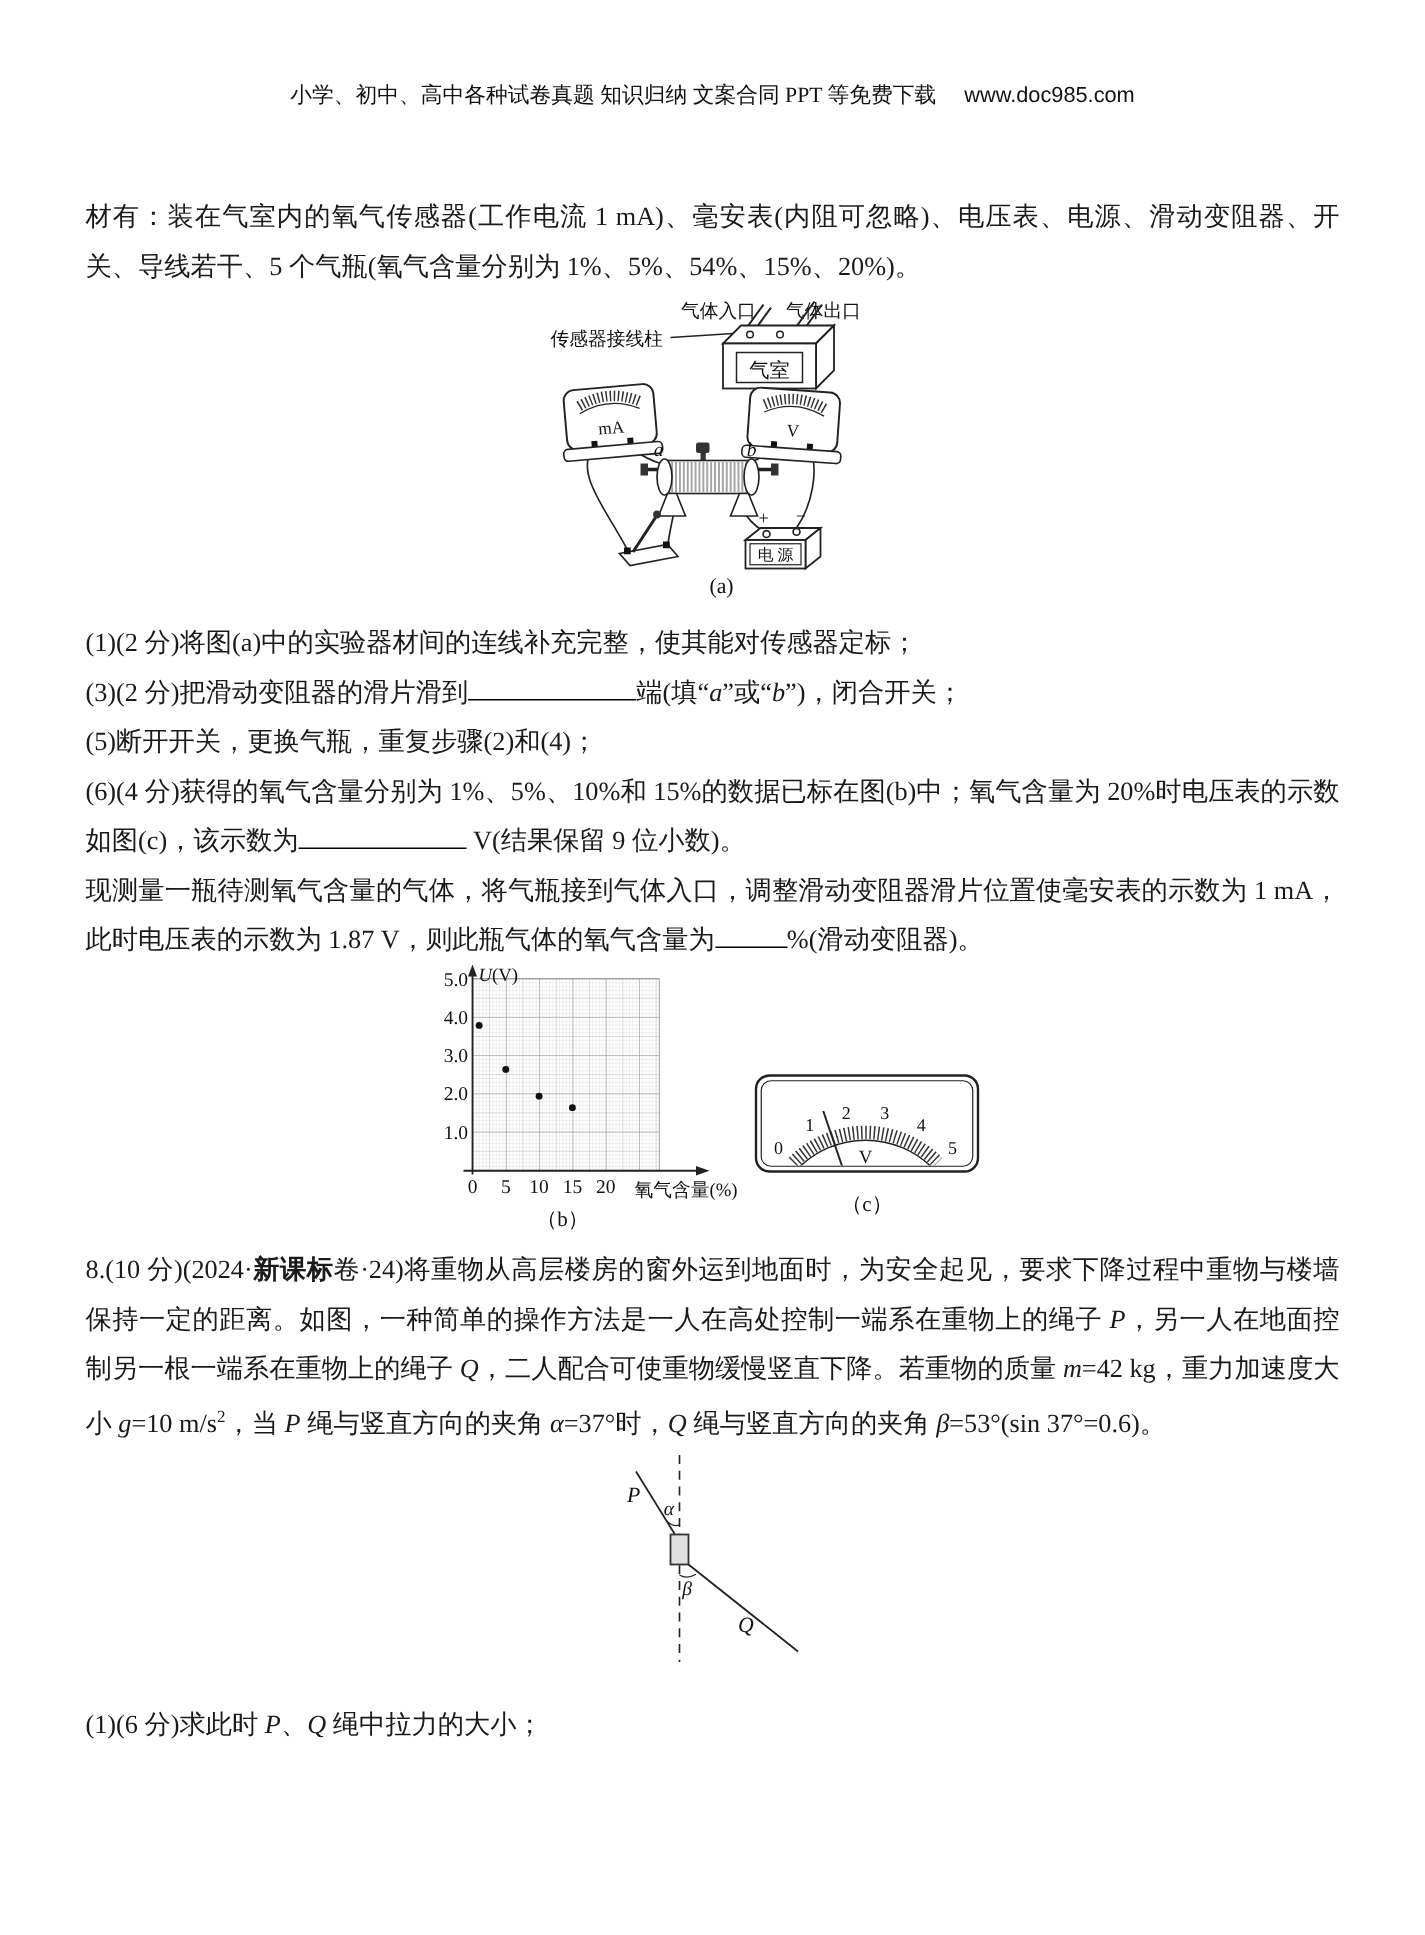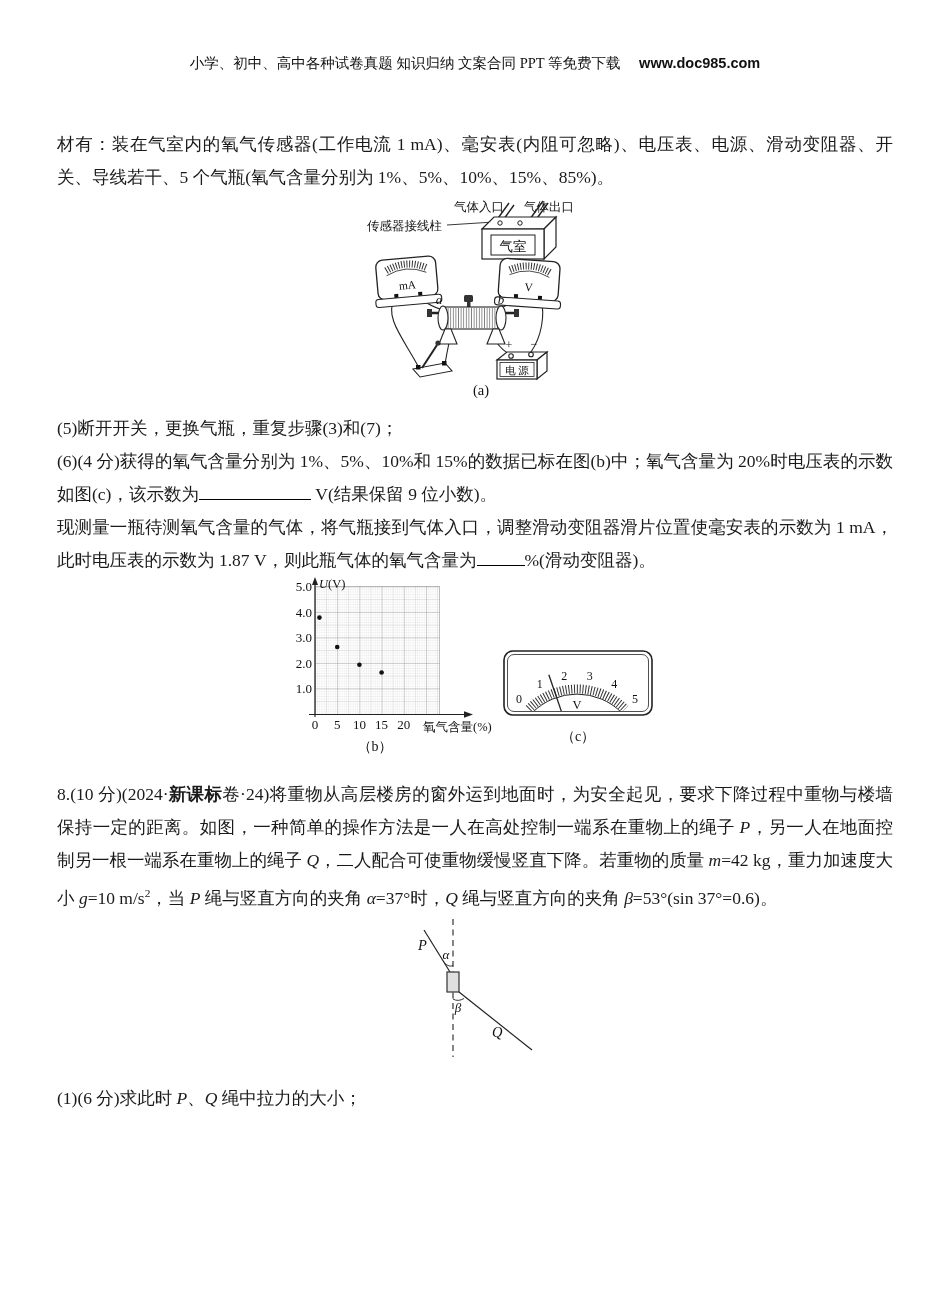--- a/index.html
+++ b/index.html
@@ -1,50 +1,50 @@
 <!DOCTYPE html>
 <html><head>
 <meta charset="utf-8">
 <style>
   html,body{margin:0;padding:0;background:#fff;}
   .page{position:relative;width:950px;height:1290px;background:#fff;overflow:hidden;
         font-family:"Liberation Serif","DejaVu Serif",serif;color:#1a1a1a;}
   .hdr{position:absolute;top:54px;left:0;width:100%;text-align:center;font-size:14.5px;color:#111;}
-  .hdr .site{font-weight:bold;margin-left:15px;font-family:"Liberation Sans","DejaVu Sans",sans-serif;}
+  .hdr .site{font-weight:normal;margin-left:15px;font-family:"Liberation Sans","DejaVu Sans",sans-serif;}
   .content{padding:0 57px;}
   .para{font-size:17.5px;line-height:33px;text-align:justify;margin:0;}
   .it{font-style:italic;}
   .bd{font-weight:bold;}
   .sup{vertical-align:super;font-size:0.65em;}
   .blank{display:inline-block;border-bottom:1.2px solid #000;height:1em;vertical-align:baseline;}
   #p-intro{margin-top:128px;}
   .fig-a{margin:2px 0 0 304px;width:230px;}
   #p-steps{margin-top:11px;}
   .figures-row{display:flex;align-items:flex-start;margin-left:230px;height:181px;}
   .fig-c-wrap{margin-top:72px;}
-  #p-q8{margin-top:20px;}
+  #p-q8{margin-top:6px;}
   .fig-rope{margin:0 0 0 342px;width:170px;}
   #p-q8s1{margin-top:19px;}
   svg{display:block;}
   svg text{font-family:"Liberation Serif","DejaVu Serif",serif;fill:#111;}
   .ln{stroke:#222;fill:none;}
 </style>
 </head>
 <body>
 
 <div class="page">
 
   <div class="hdr">
     <span>小学、初中、高中各种试卷真题 知识归纳 文案合同 PPT 等免费下载</span>
     <span class="site">www.doc985.com</span>
   </div>
 
   <div class="content">
 
-    <p class="para" id="p-intro"><span class="">材有：装在气室内的氧气传感器(工作电流 1 mA)、毫安表(内阻可忽略)、电压表、电源、滑动变阻器、开关、导线若干、5 个气瓶(氧气含量分别为 1%、5%、10%、15%、85%)。</span></p>
+    <p class="para" id="p-intro"><span class="">材有：装在气室内的氧气传感器(工作电流 1 mA)、毫安表(内阻可忽略)、电压表、电源、滑动变阻器、开关、导线若干、5 个气瓶(氧气含量分别为 1%、5%、54%、15%、20%)。</span></p>
 
     <div class="fig-a">
       <svg width="230" height="205" viewBox="0 0 230 205">
 
         <g>
           <text x="118" y="15" font-size="12.5" text-anchor="middle">气体入口</text>
           <text x="188" y="15" font-size="12.5" text-anchor="middle">气体出口</text>
           <text x="6" y="34" font-size="12.5">传感器接线柱</text>
           <line class="ln" x1="86" y1="29" x2="133" y2="26" stroke-width="0.9"></line>
           <line class="ln" x1="135" y1="25" x2="148" y2="7" stroke-width="1.4"></line>
@@ -126,21 +126,23 @@
           <rect x="139" y="166.5" width="34" height="14" fill="#fff" stroke="#222" stroke-width="0.8"></rect>
           <text x="156" y="177.5" font-size="10.5" text-anchor="middle">电 源</text>
           <circle cx="150" cy="160" r="2.3" fill="#fff" stroke="#222" stroke-width="1.1"></circle>
           <circle cx="170" cy="158.5" r="2.3" fill="#fff" stroke="#222" stroke-width="1.1"></circle>
         </g>
         <text x="120" y="199" font-size="14.5" text-anchor="middle">(a)</text>
       </svg>
     </div>
 
     <div id="p-steps">
-      <p class="para"><span class="">(5)断开开关，更换气瓶，重复步骤(3)和(7)；</span></p>
+      <p class="para"><span class="">(1)(2 分)将图(a)中的实验器材间的连线补充完整，使其能对传感器定标；</span></p>
+      <p class="para"><span class="">(3)(2 分)把滑动变阻器的滑片滑到</span><span class="blank" style="width: 112px;"></span><span class="">端(填“</span><span class="it">a</span><span class="">”或“</span><span class="it">b</span><span class="">”)，闭合开关；</span></p>
+      <p class="para"><span class="">(5)断开开关，更换气瓶，重复步骤(2)和(4)；</span></p>
       <p class="para"><span class="">(6)(4 分)获得的氧气含量分别为 1%、5%、10%和 15%的数据已标在图(b)中；氧气含量为 20%时电压表的示数如图(c)，该示数为</span><span class="blank" style="width: 112px;"></span><span class=""> V(结果保留 9 位小数)。</span></p>
       <p class="para"><span class="">现测量一瓶待测氧气含量的气体，将气瓶接到气体入口，调整滑动变阻器滑片位置使毫安表的示数为 1 mA，此时电压表的示数为 1.87 V，则此瓶气体的氧气含量为</span><span class="blank" style="width: 48px;"></span><span class="">%(滑动变阻器)。</span></p>
     </div>
 
     <div class="figures-row">
       <div>
         <svg width="215" height="181" viewBox="0 0 215 181">
           <defs>
             <pattern id="gmin" width="2.22" height="2.55" patternUnits="userSpaceOnUse" x="28" y="9.4">
               <path d="M2.22,0 L0,0 0,2.55" fill="none" stroke="#cccccc" stroke-width="0.35"></path>

